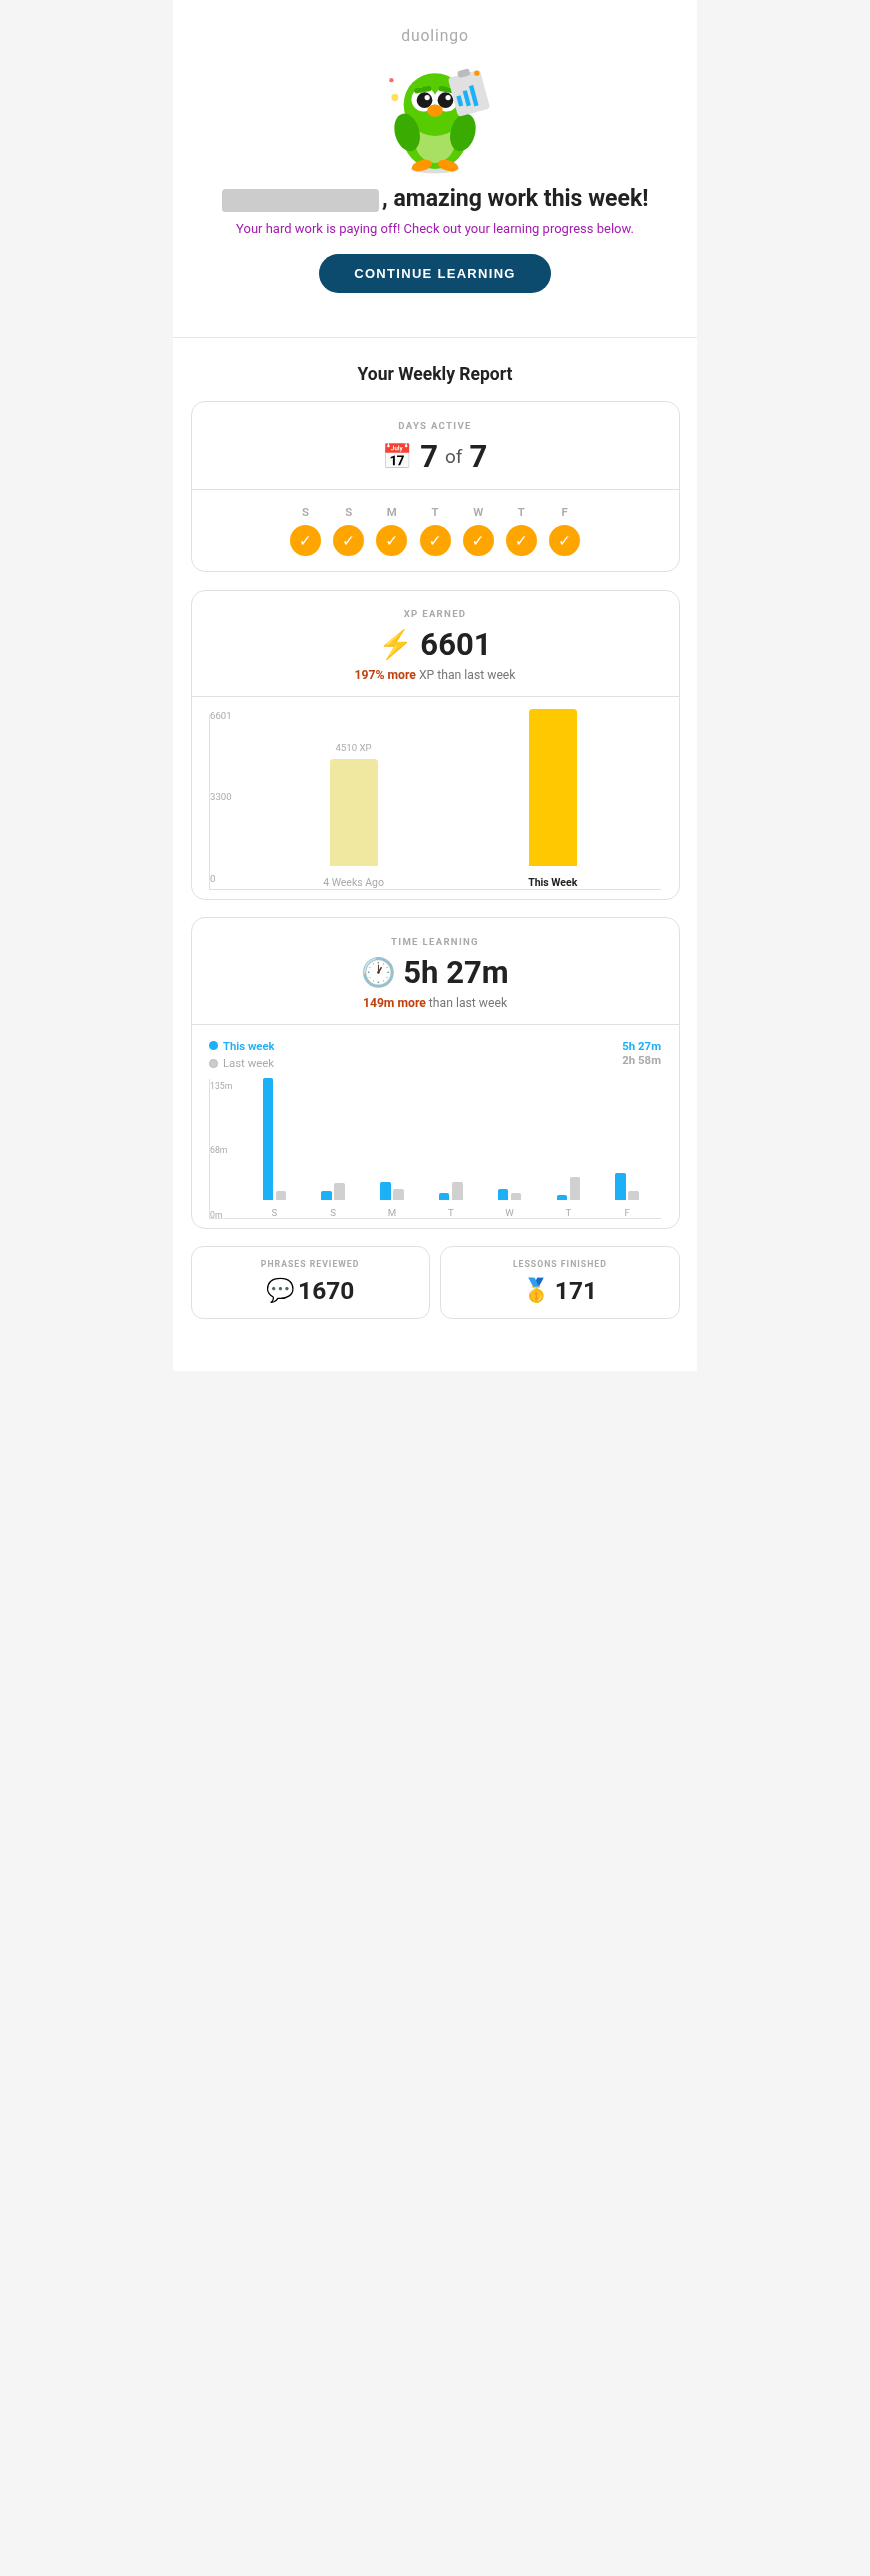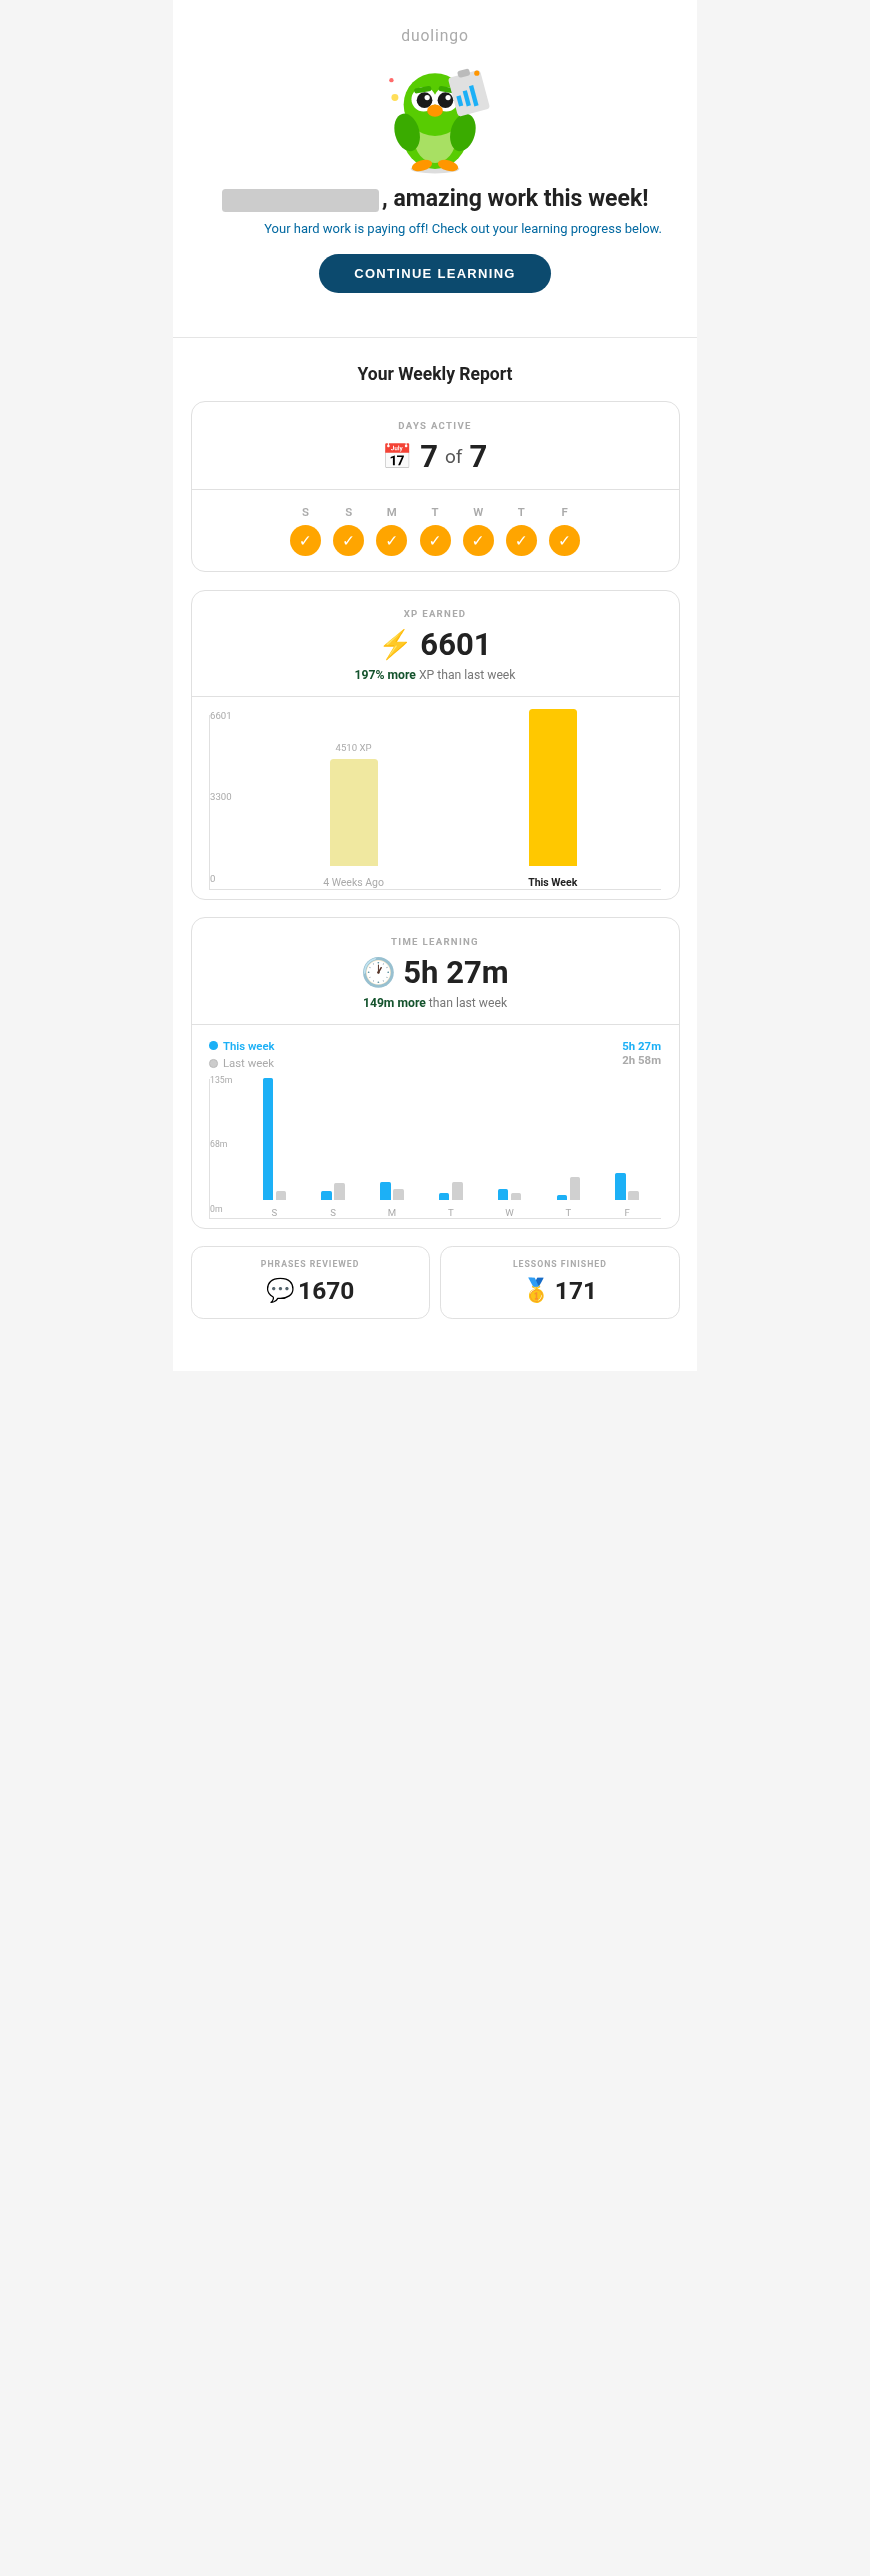--- a/index.html
+++ b/index.html
@@ -49,24 +49,23 @@
       display: inline-block;
       background: #ccc;
       color: transparent;
       border-radius: 3.5px;
       min-width: 157px;
       height: 23px;
       vertical-align: middle;
       margin-right: 3.5px;
     }
     .subtitle {
-      color: #0369a1;
+      color: #a21caf;
       font-size: 13px;
       margin: 0 17.5px 17.5px;
-      text-align: right;
     }
     .cta-button {
       display: inline-block;
       background: #0c4a6e;
       color: #fff;
       font-size: 13px;
       font-weight: 700;
       letter-spacing: 1.3px;
       padding: 12.2px 35px;
       border-radius: 26px;
@@ -118,21 +117,21 @@
       justify-content: center;
       gap: 7px;
     }
     .card-sub {
       font-size: 12.2px;
       color: #777;
       margin-top: 5.2px;
     }
     .card-sub strong {
       font-weight: 700;
-      color: #14532d;
+      color: #c2410c;
     }
     
     .days-row {
       display: flex;
       justify-content: center;
       gap: 12.2px;
       padding: 15.7px 17.5px;
     }
     .day-col {
       display: flex;
@@ -281,21 +280,21 @@
     .time-bar.blue { background: #1cb0f6; }
     .time-bar.gray { background: #d0d0d0; }
     .time-day-label {
       font-size: 9.6px;
       color: #aaa;
       margin-top: 3.5px;
     }
     .time-y-labels {
       position: absolute;
       left: 0;
-      top: 0;
+      top: 6px;
       height: 100%;
       display: flex;
       flex-direction: column;
       justify-content: space-between;
     }
     .time-y-label {
       font-size: 8.7px;
       color: #aaa;
       transform: translateY(-4.4px);
     }

